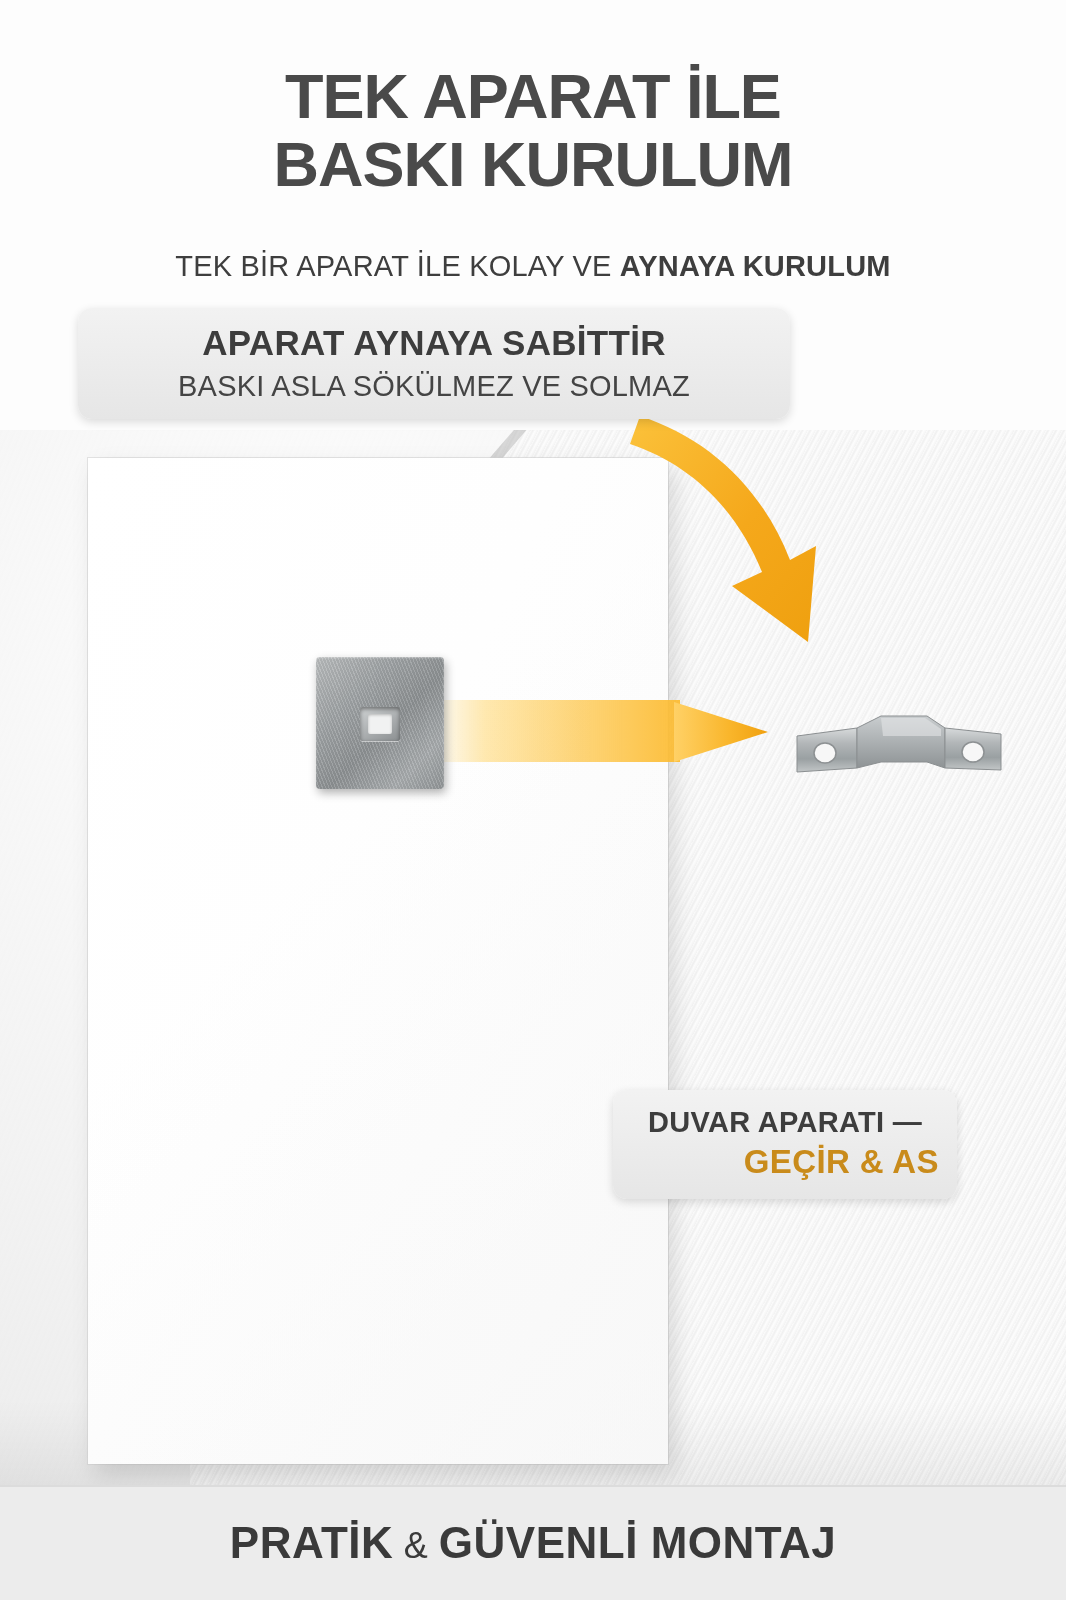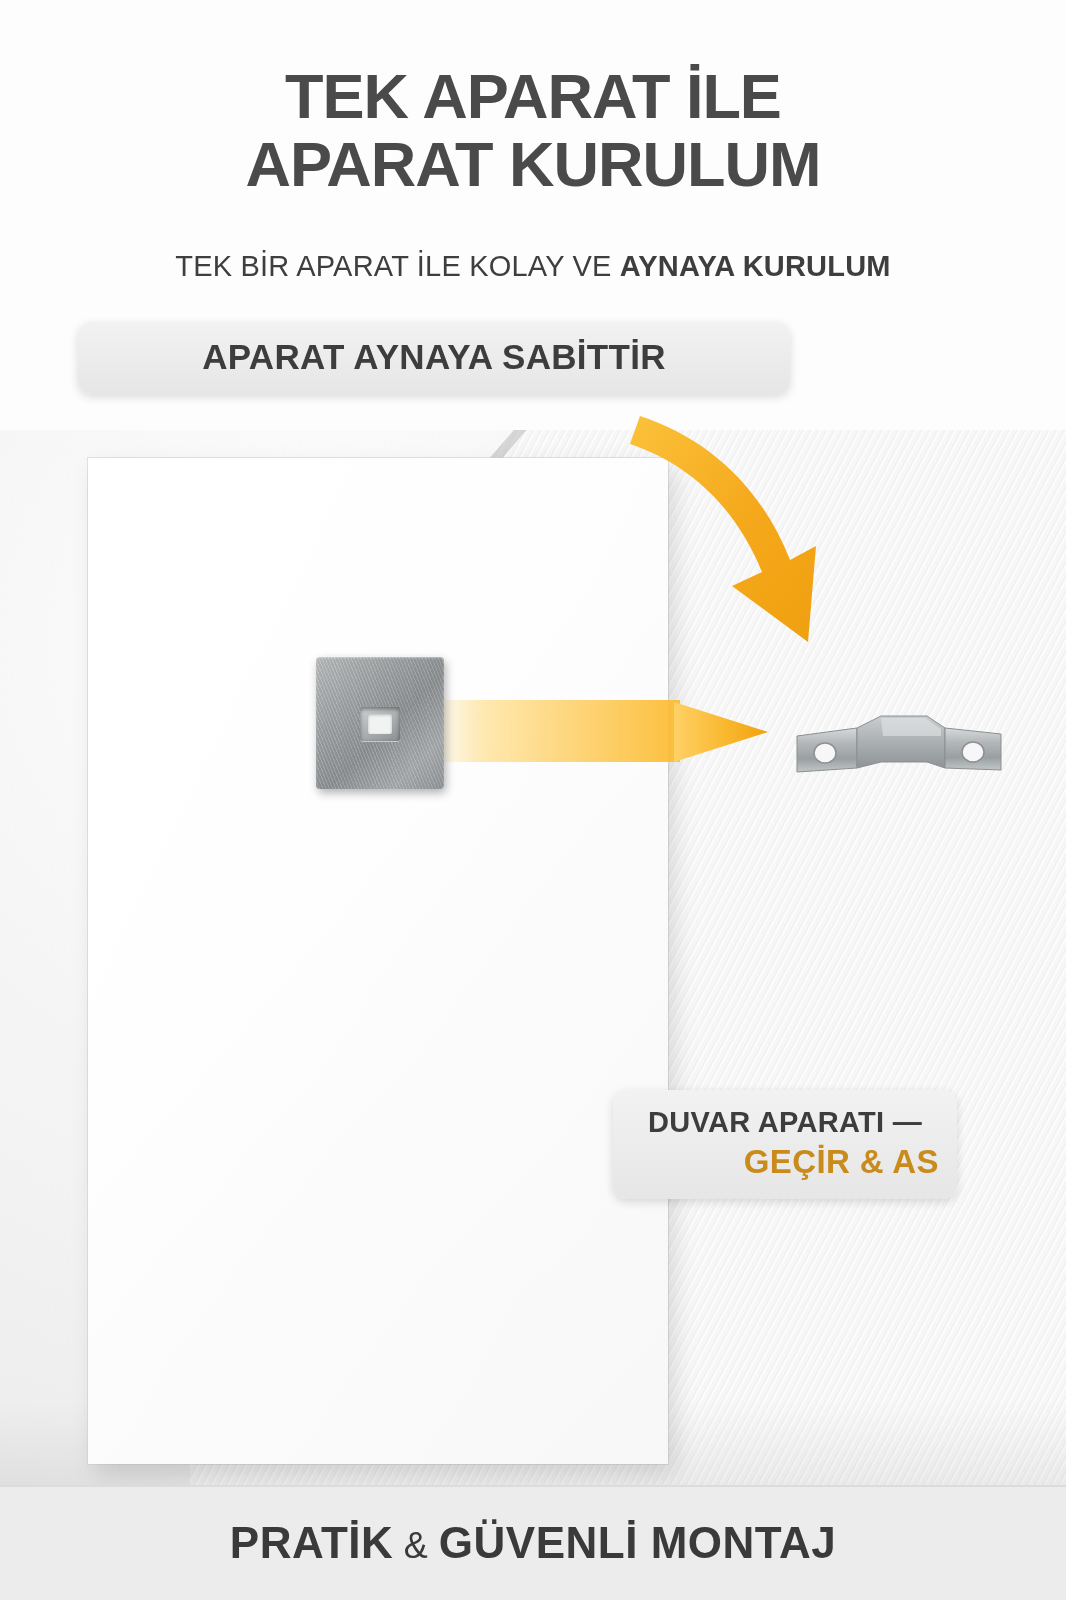--- a/index.html
+++ b/index.html
@@ -158,21 +158,21 @@
   
   .callout {
     position: absolute;
     background: linear-gradient(to bottom, #f2f2f2, #e6e6e6);
     border-radius: 14px;
     box-shadow: 0 3px 10px rgba(0,0,0,0.14);
     text-align: center;
     padding: 14px 26px 16px;
   }
   .callout-top {
-    left: 78px; top: 322px;
+    left: 78px; top: 308px;
     width: 712px;
   }
   .callout-top .t1 {
     font-size: 35px; font-weight: bold; color: #3d3d3d;
     letter-spacing: 0.3px; line-height: 1.2;
   }
   .callout-top .t2 {
     font-size: 29px; color: #444; margin-top: 6px; letter-spacing: 0.2px;
   }
   .callout-bottom {
@@ -204,21 +204,21 @@
     background: #dcdcdc;
   }
 </style>
 </head>
 <body>
 
 <div class="page">
 
   <div class="headline">
     <span>TEK APARAT İLE</span>
-    <span class="l2">APARAT KURULUM</span>
+    <span class="l2">BASKI KURULUM</span>
   </div>
 
   <div class="subhead">
     <span>TEK BİR APARAT İLE KOLAY VE </span><span class="bold">AYNAYA KURULUM</span>
   </div>
 
   <div class="wall">
     <div class="wall-back"></div>
     <div class="wall-plane"></div>
     <div class="wall-plane-edge"></div>
@@ -286,20 +286,21 @@
           <stop offset="55%" stop-color="#f5a81b"></stop>
           <stop offset="100%" stop-color="#efa00f"></stop>
         </linearGradient>
       </defs>
       <path d="M28,6 C96,28 150,78 178,150 L204,136 L196,232 L120,176 L150,162 C124,98 78,54 18,34 Z" fill="url(#gCurve)"></path>
     </svg>
   </div>
 
   <div class="callout callout-top">
     <div class="t1">APARAT AYNAYA SABİTTİR</div>
+    <div class="t2">BASKI ASLA SÖKÜLMEZ VE SOLMAZ</div>
   </div>
 
   <div class="callout callout-bottom">
     <div class="t1">DUVAR APARATI —</div>
     <div class="t2">GEÇİR &amp; AS</div>
   </div>
 
   <div class="footer">
     <div class="footer-divider"></div>
     <div class="footer-text">

